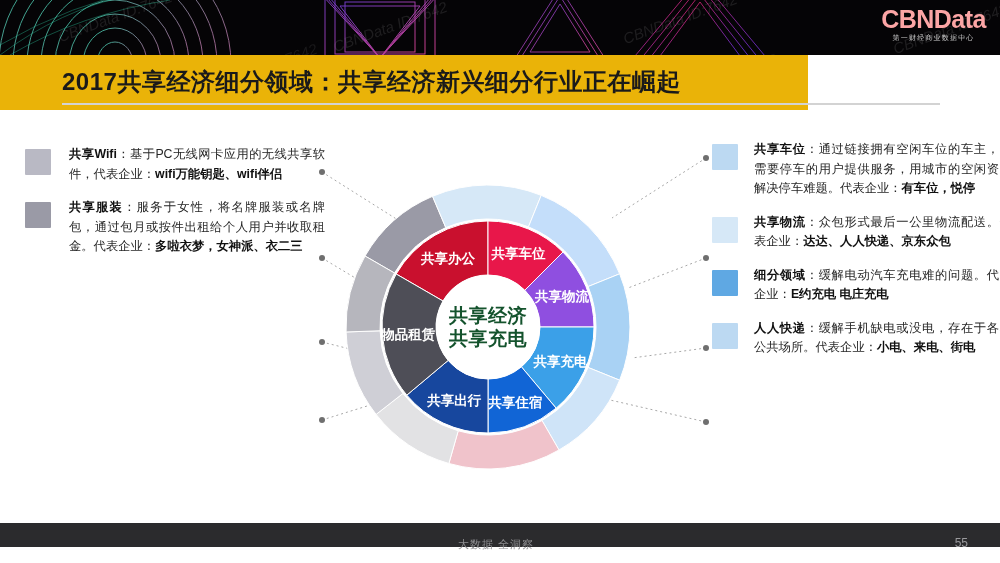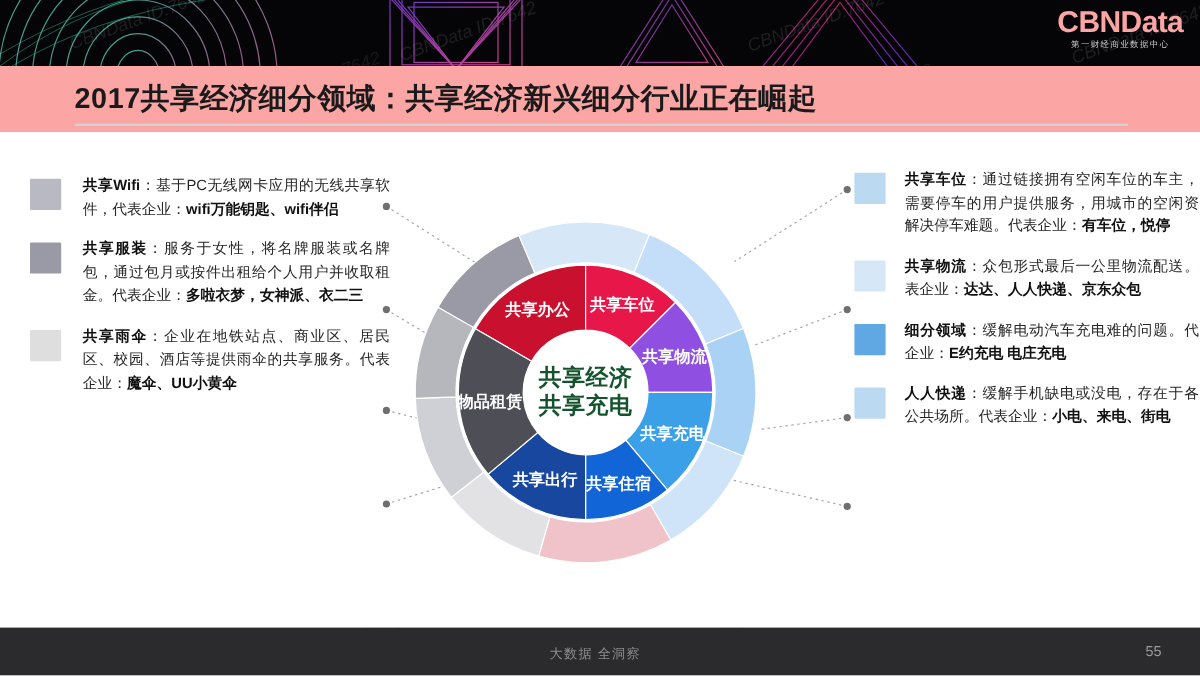--- a/index.html
+++ b/index.html
@@ -19,21 +19,21 @@
   .logo .lg-main{font-size:25px;font-weight:bold;color:#fca5a5;letter-spacing:-0.5px;line-height:26px;}
   .logo .lg-sub{font-size:7px;color:#cfcfcf;letter-spacing:1.2px;line-height:10px;margin-top:1px;}
 
   
   .wm{position:absolute;inset:0;overflow:hidden;pointer-events:none;z-index:2;}
   .wm span{position:absolute;font-size:15px;color:rgba(120,120,120,0.17);
            transform:rotate(-20deg);white-space:nowrap;font-family:"Liberation Sans",sans-serif;font-style:italic;}
   .wm span.dk{color:rgba(200,200,200,0.13);}
 
   
-  .title-wrap{position:absolute;left:0;top:55px;width:1000px;height:55px;background:#fca5a5;z-index:3;}
+  .title-wrap{position:absolute;left:0;top:55px;width:808px;height:55px;background:#eab308;z-index:3;}
   .title{position:absolute;left:62px;top:11px;font-size:24px;font-weight:bold;color:#1a1a1a;
          letter-spacing:0.5px;white-space:nowrap;}
   .title-rule{position:absolute;left:62px;top:48px;width:878px;height:2px;background:#d3d3d3;}
 
   
   .stage{position:absolute;left:0;top:110px;width:1000px;height:413px;background:#ffffff;z-index:3;}
 
   .col{position:absolute;width:300px;}
   .col-left{left:25px;top:35px;}
   .col-right{left:712px;top:30px;}
@@ -50,21 +50,21 @@
   .ctr-label{position:absolute;left:0;top:0;width:290px;height:290px;
              display:flex;flex-direction:column;align-items:center;justify-content:center;
              pointer-events:none;}
   .ctr-label div{font-size:19px;font-weight:bold;color:#14532d;line-height:23px;letter-spacing:0.5px;}
   .seg-txt{font-size:13.5px;font-weight:bold;fill:#ffffff;}
 
   
   .conn{position:absolute;left:0;top:0;width:1000px;height:413px;pointer-events:none;}
 
   
-  .footer{position:absolute;left:0;top:523px;width:1000px;height:40px;background:#2b2b2d;z-index:4;}
+  .footer{position:absolute;left:0;top:523px;width:1000px;height:24px;background:#2b2b2d;z-index:4;}
   .footer .ft-txt{position:absolute;left:458px;top:14px;font-size:11px;color:#8d8d90;letter-spacing:1px;}
   .footer .ft-pg{position:absolute;right:32px;top:13px;font-size:12px;color:#9a9a9d;}
 </style>
 </head>
 <body>
 
 <div class="slide">
 
   <div class="banner">
     <div class="neon">
@@ -160,26 +160,20 @@
       <div class="item">
         <div class="sw" style="background:#b9b9c4"></div>
         <div class="tx">
           <b>共享Wifi</b><span>：基于PC无线网卡应用的无线共享软件，代表企业：</span><b>wifi万能钥匙、wifi伴侣</b>
         </div>
       </div>
       <div class="item">
         <div class="sw" style="background:#9a9aa6"></div>
         <div class="tx">
           <b>共享服装</b><span>：服务于女性，将名牌服装或名牌包，通过包月或按件出租给个人用户并收取租金。代表企业：</span><b>多啦衣梦，女神派、衣二三</b>
-        </div>
-      </div>
-      <div class="item">
-        <div class="sw" style="background:#dededf"></div>
-        <div class="tx">
-          <b>共享雨伞</b><span>：企业在地铁站点、商业区、居民区、校园、酒店等提供雨伞的共享服务。代表企业：</span><b>魔伞、UU小黄伞</b>
         </div>
       </div>
     </div>
 
     <div class="col col-right">
       <div class="item">
         <div class="sw" style="background:#bcd9f2"></div>
         <div class="tx">
           <b>共享车位</b><span>：通过链接拥有空闲车位的车主，为需要停车的用户提供服务，用城市的空闲资源解决停车难题。代表企业：</span><b>有车位，悦停</b>
         </div>

